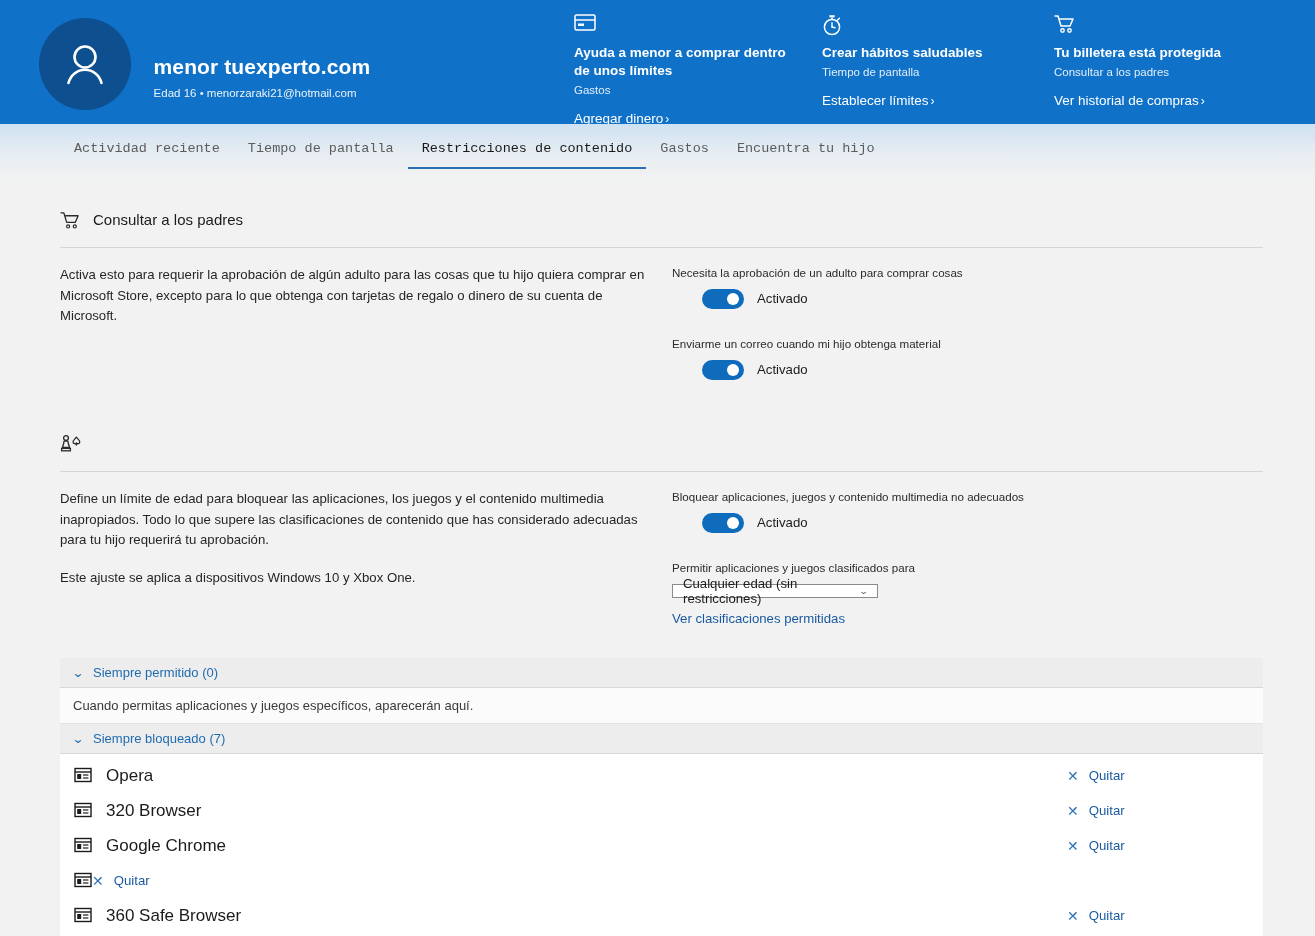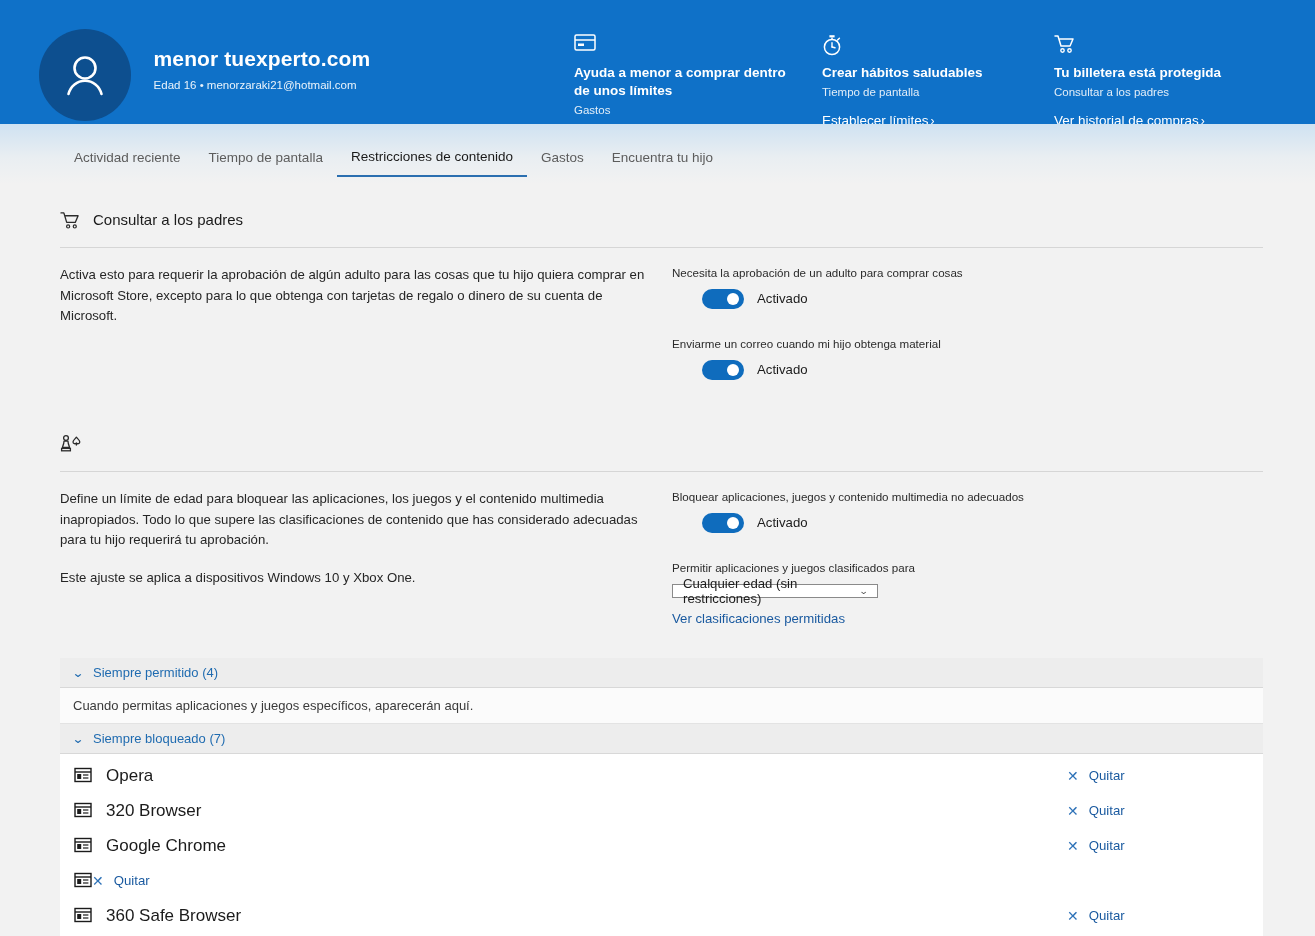--- a/index.html
+++ b/index.html
@@ -13,21 +13,21 @@
   
   .header {
     position: relative;
     height: 124px;
     background: #0f71c8;
     color: #ffffff;
     overflow: hidden;
   }
   .header-inner {
     display: flex;
-    align-items: flex-start;
+    align-items: center;
     height: 100%;
     padding: 16px;
   }
   .avatar-wrap {
     width: 144px;
     display: flex;
     align-items: center;
     justify-content: center;
     padding-top: 4px;
     height: 114px;
@@ -102,21 +102,22 @@
     background: linear-gradient(to bottom, #cfe2f2 0%, #e9eef2 55%, #f2f2f2 100%);
   }
 
   
   .tabs {
     display: flex;
     gap: 0;
     padding: 0 0 0 60px;
     margin-top: -44px;
     height: 44px;
-    align-items: center;
+    align-items: flex-start;
+    font-family: Liberation Mono, monospace;
   }
   .tab {
     font-size: 13.5px;
     color: #5c5c5c;
     padding: 0 14px 9px 14px;
     cursor: pointer;
     white-space: nowrap;
     line-height: 18px;
   }
   .tab.active {
@@ -470,21 +471,21 @@
         </div>
 
       </div>
     </div>
   </div>
 
   <div class="lists">
 
     <div class="collapse-head">
       <span class="chev-v">⌄</span>
-      <span class="collapse-label">Siempre permitido (4)</span>
+      <span class="collapse-label">Siempre permitido (0)</span>
     </div>
     <div class="empty-row">Cuando permitas aplicaciones y juegos específicos, aparecerán aquí.</div>
 
     <div class="collapse-head">
       <span class="chev-v">⌄</span>
       <span class="collapse-label">Siempre bloqueado (7)</span>
     </div>
 
     <div class="app-list">
 

